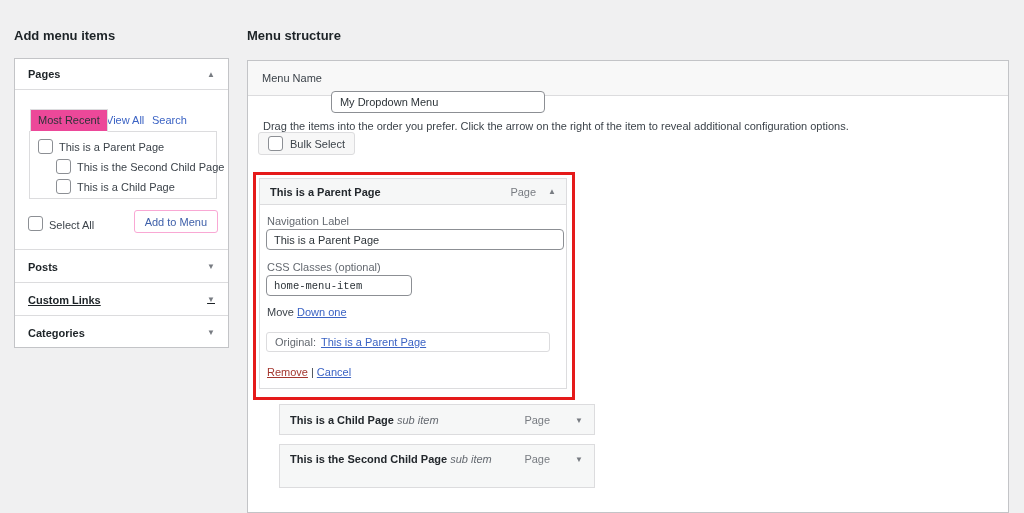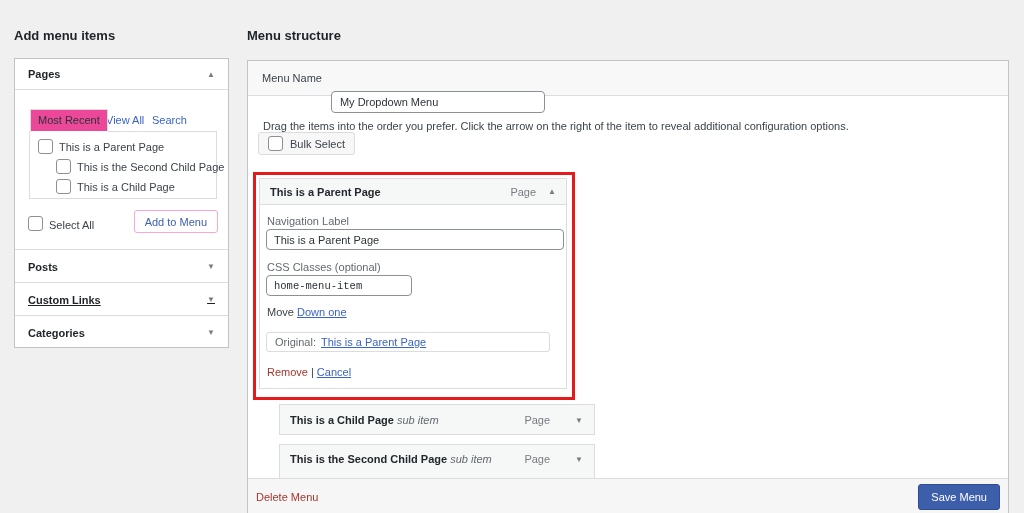--- a/index.html
+++ b/index.html
@@ -52,21 +52,21 @@
   .settings{position:absolute;left:11px;top:144px;width:308px;height:184px;box-sizing:border-box;
     background:#fff;border:1px solid #dcdcde;border-top:none;}
   .fl{position:absolute;color:#646970;}
   .f-nav{left:7px;top:10px;} .f-css{left:7px;top:56px;}
   .txt{position:absolute;height:19px;border:1px solid #8c8f94;border-radius:4px;padding:0 7px;
     font-size:11px;font-family:"Liberation Sans",sans-serif;color:#2c3338;background:#fff;box-sizing:content-box;}
   .i-nav{left:6px;top:24px;width:282px;}
   .i-css{left:6px;top:70px;width:130px;font-family:"Liberation Mono",monospace;font-size:10.5px;}
   .moveline{position:absolute;left:7px;top:101px;}
   a.lnk{color:#3b63c4;text-decoration:underline;cursor:pointer;}
-  a.red{color:#a4362e;cursor:pointer;text-align:right;}
+  a.red{color:#a4362e;text-decoration:underline;cursor:pointer;text-align:right;}
   .origbox{position:absolute;left:6px;top:127px;width:284px;height:20px;box-sizing:border-box;
     border:1px solid #dcdcde;border-radius:3px;display:flex;align-items:center;gap:5px;padding:0 8px;}
   .orig-lbl{color:#646970;}
   .removeline{position:absolute;left:7px;top:161px;}
   .sep{color:#3c434a;margin:0 3px;}
 
   .child{position:absolute;left:31px;width:316px;box-sizing:border-box;background:#f6f7f7;
     border:1px solid #dcdcde;padding:0 10px;cursor:move;}
   .c1{top:343px;height:31px;display:flex;align-items:center;}
   .c2{top:383px;height:44px;padding-top:7px;}
@@ -197,19 +197,15 @@
         <span class="cb-suffix">sub item</span>
       </span>
       <span class="typebox">
         <span class="it-type">Page</span>
         <span class="arr">▼</span>
       </span>
     </div>
 
     <div class="redbox"></div>
 
-    <div class="mfooter">
-      <a class="red">Delete Menu</a>
-      <button class="btn-pri">Save Menu</button>
-    </div>
   </div>
 
 </div>
 
 </body></html>

